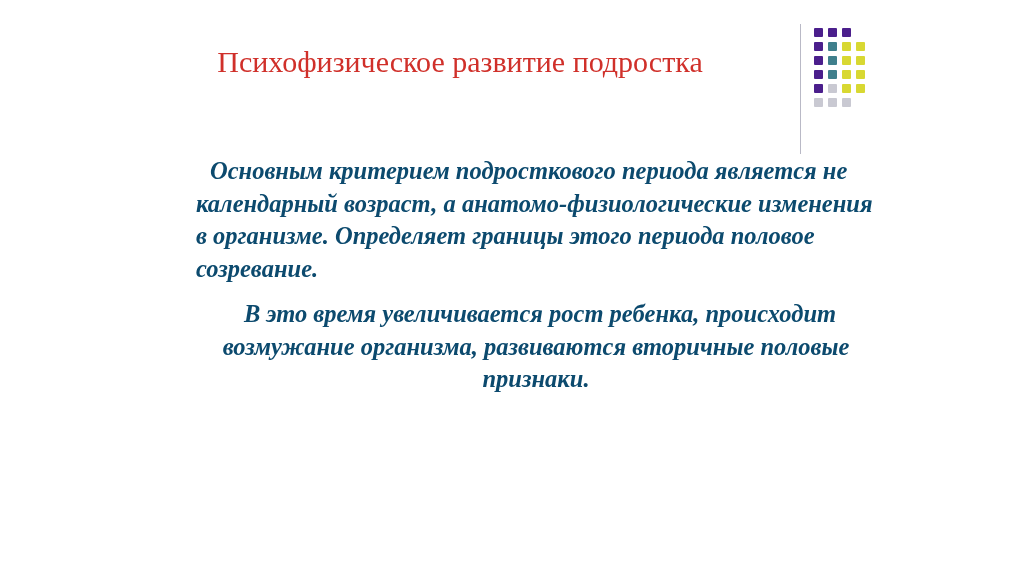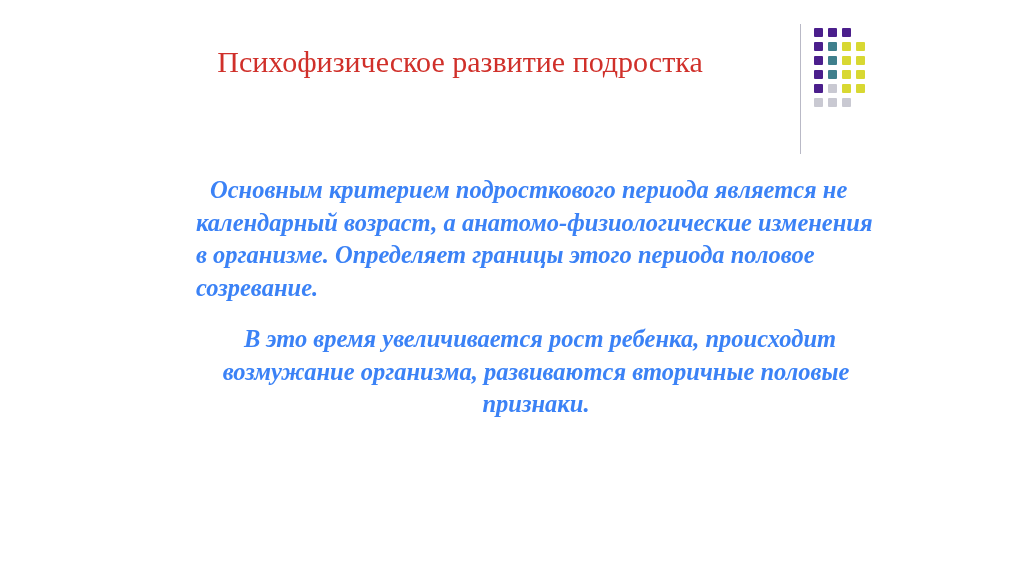--- a/index.html
+++ b/index.html
@@ -66,29 +66,28 @@
   }
 
   
   .body {
     position: absolute;
     left: 196px;
     top: 155px;
     width: 680px;
   }
   .para {
-    color: #3b82f6;
+    color: #0c4a6e;
     font-size: 24.5px;
     line-height: 1.33;
     font-weight: bold;
     font-style: italic;
     font-family: "Liberation Serif", serif;
     text-indent: 14px;
     margin-bottom: 13px;
-    margin-top: 19px;
   }
   .para.p2 {
     text-indent: 8px;
     text-align: center;
   }
 </style>
 </head>
 <body>
 
 <div class="slide">

